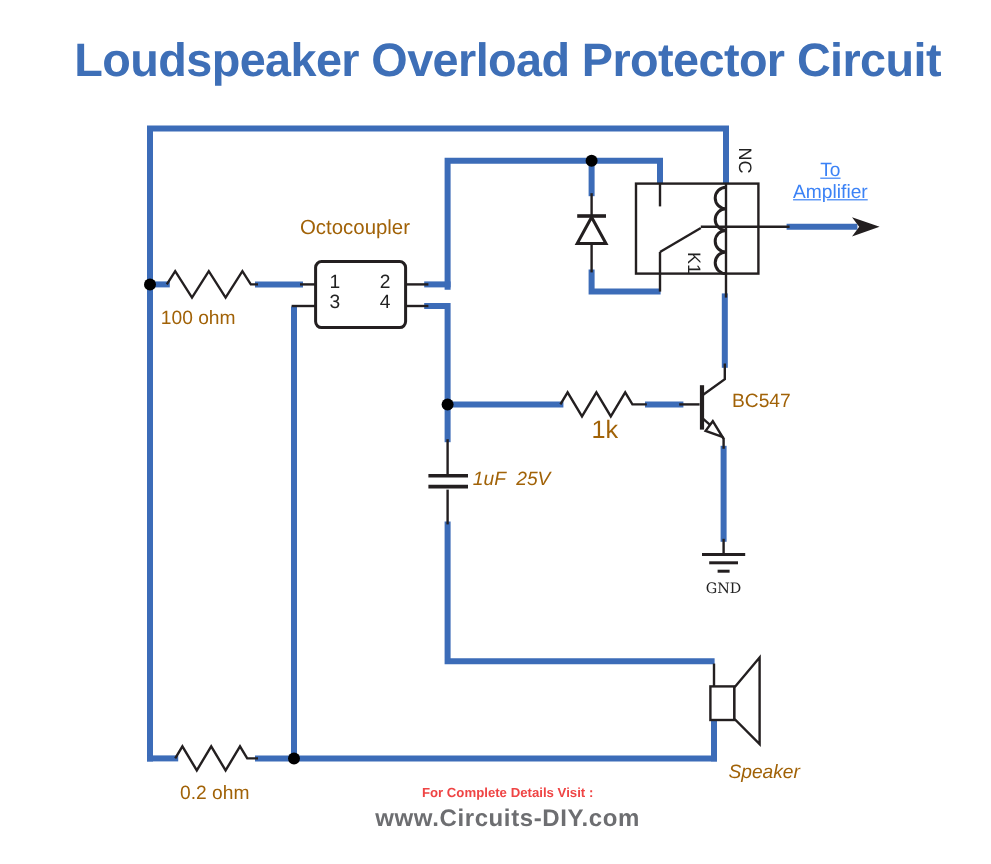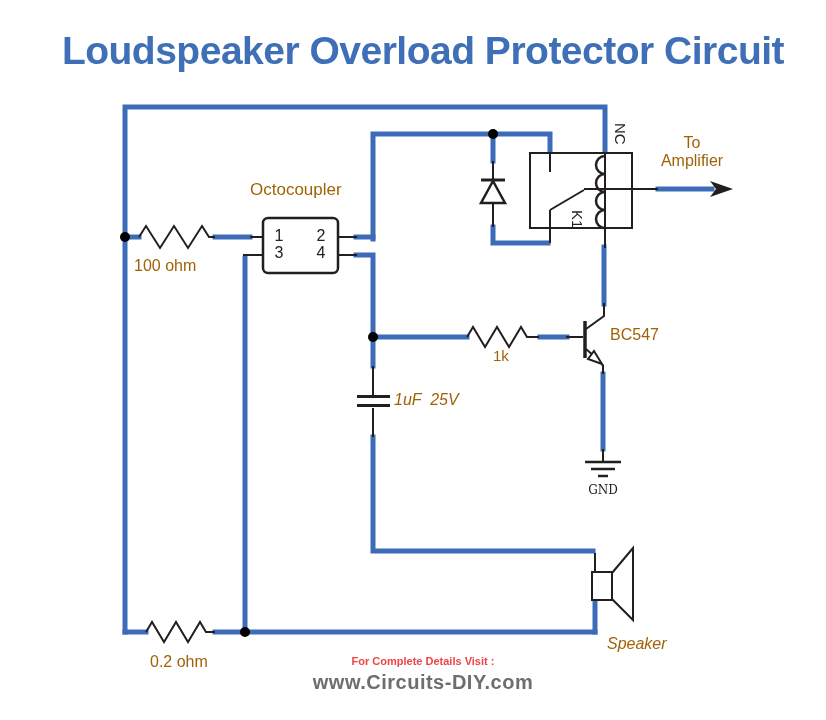--- a/index.html
+++ b/index.html
@@ -11,32 +11,32 @@
   #schematic{position:absolute;left:0;top:0;}
   .abs{position:absolute;}
   .title{
     left:0;right:0;top:29px;text-align:center;
     font-size:39px;font-weight:700;letter-spacing:-0.5px;color:#3e6fb7;
   }
   .lbl{color:#a16207;font-size:16px;white-space:pre;}
   .lbl-octo{left:240px;top:180px;width:110px;font-size:17px;}
   .lbl-100{left:124px;top:257px;}
   .lbl-05{left:140px;top:653px;}
-  .lbl-1k{left:483px;top:347px;font-size:15px;}
+  .lbl-1k{left:483px;top:347px;font-size:21px;}
   .lbl-cap{left:384px;top:391px;font-style:italic;}
   .lbl-bc547{left:600px;top:326px;}
   .lbl-speaker{left:597px;top:635px;font-style:italic;}
   .pin{color:#222;font-size:16px;width:16px;text-align:center;line-height:17px;}
   .pin1{left:261px;top:227px;} .pin2{left:303px;top:227px;}
   .pin3{left:261px;top:244px;} .pin4{left:303px;top:244px;}
   .rot{transform:rotate(90deg);transform-origin:0 0;color:#222;font-size:15px;white-space:nowrap;}
   .lbl-nc{left:619px;top:123px;}
   .lbl-k1{left:576px;top:210px;}
-  .lbl-amp{left:637px;top:134px;width:90px;text-align:center;color:#a16207;
-    font-size:16px;line-height:18px;white-space:pre-line;}
+  .lbl-amp{left:637px;top:134px;width:90px;text-align:center;color:#3b82f6;
+    font-size:16px;line-height:18px;white-space:pre-line;text-decoration:underline;}
   .lbl-gnd{left:563px;top:483px;width:60px;text-align:center;color:#222;
     font-family:"DejaVu Serif", serif;font-size:12px;}
   .footer1{left:0;right:0;top:655px;text-align:center;color:#ef4444;
     font-size:11px;font-weight:700;}
   .footer2{left:0;right:0;top:671px;text-align:center;color:#6d6e71;
     font-size:20px;font-weight:700;letter-spacing:0.5px;}
 </style>
 </head>
 <body>
 

